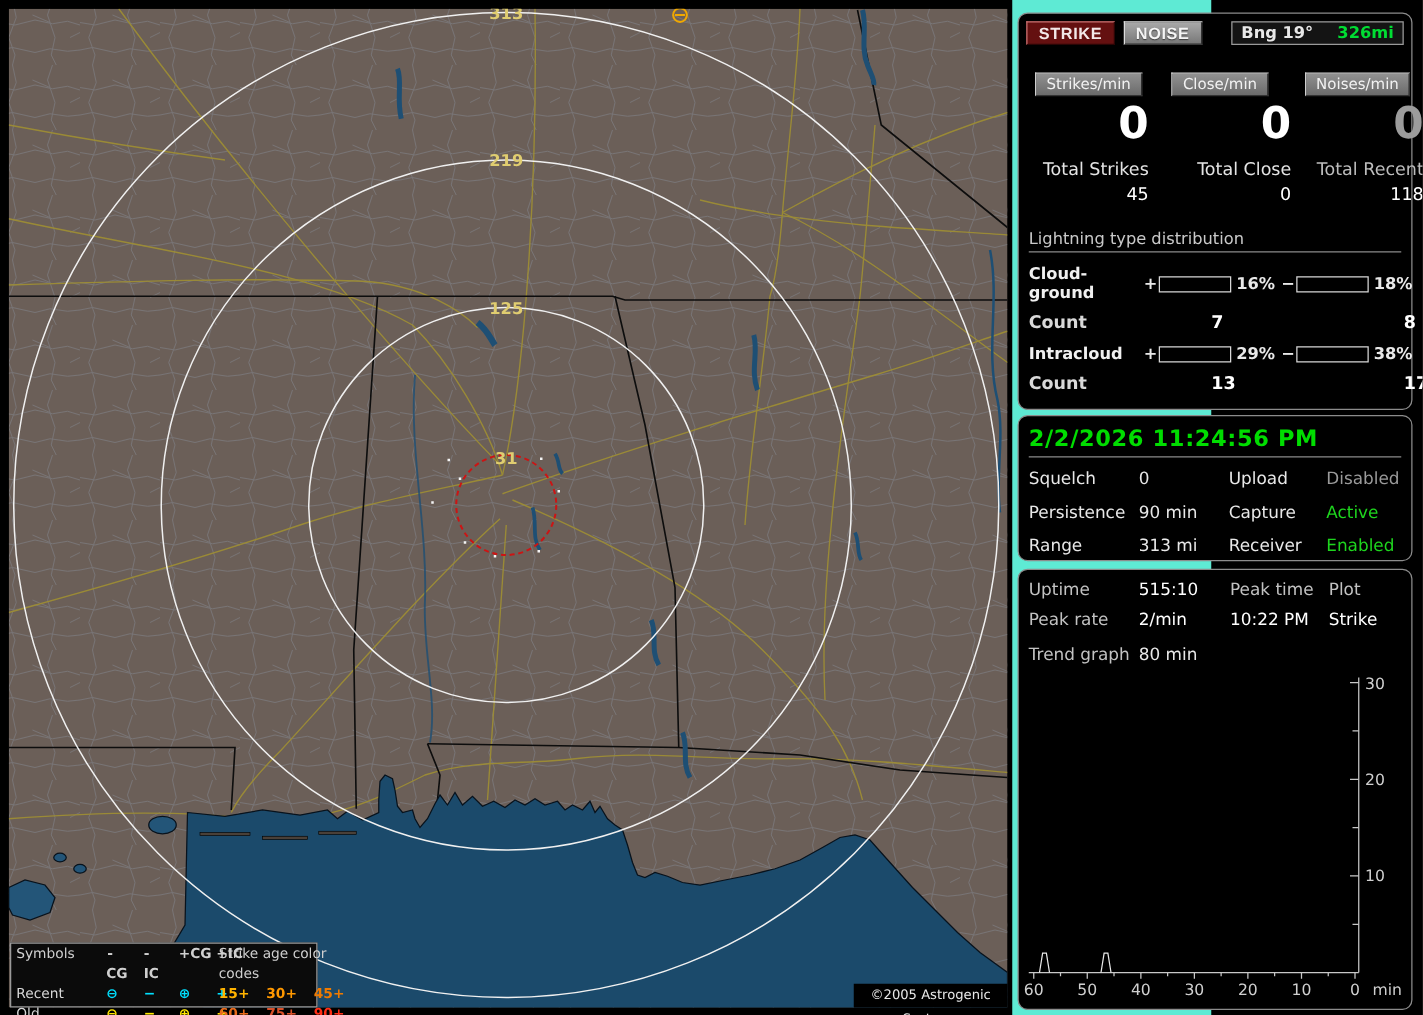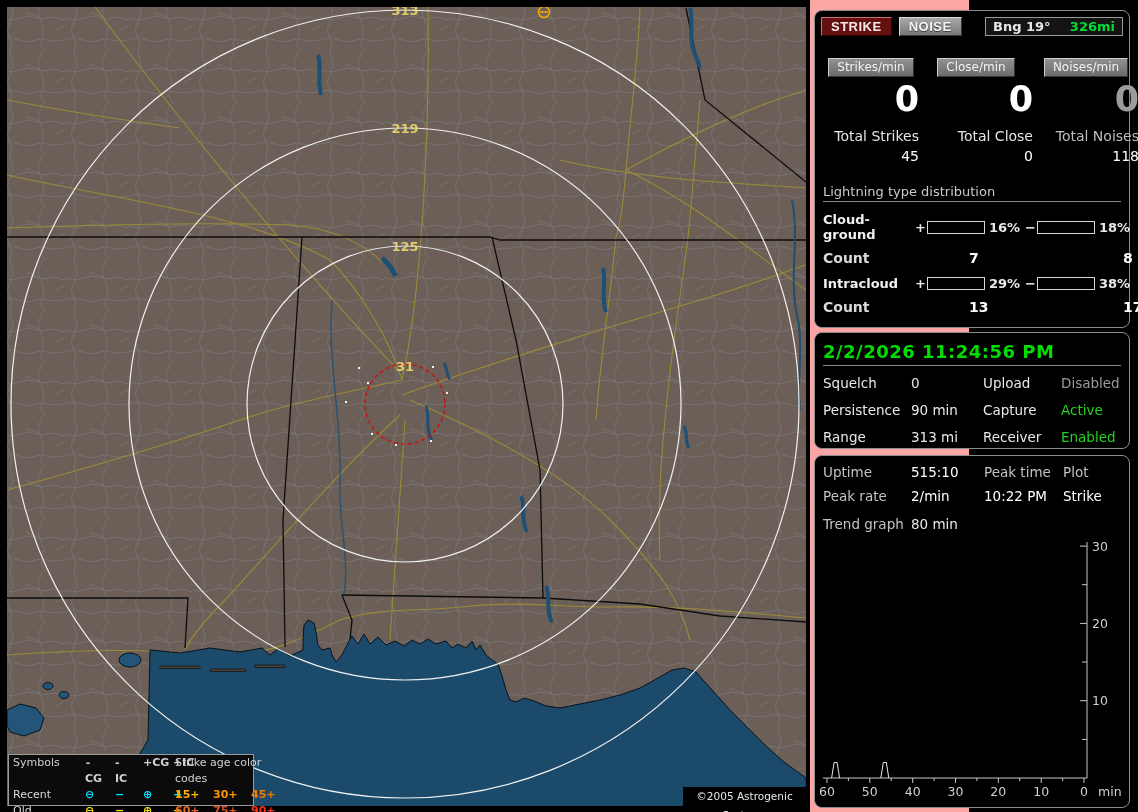--- a/index.html
+++ b/index.html
@@ -1,17 +1,17 @@
 <!DOCTYPE html>
 <html><head>
 <meta charset="utf-8">
 <style>
   html,body{margin:0;padding:0;background:#000;width:1138px;height:812px;overflow:hidden;
     font-family:"DejaVu Sans","Liberation Sans",sans-serif;-webkit-font-smoothing:antialiased;}
-  .app{position:relative;width:969px;height:812px;background:#fca5a5;}
+  .app{position:relative;width:969px;height:812px;background:#5eead4;}
 
   
   .map-wrap{position:absolute;left:0;top:0;width:810px;height:812px;}
   .map-wrap svg{display:block;}
 
   
   .map-legend{position:absolute;left:8px;top:754px;width:246px;height:52px;background:#0b0b0b;
     border:1px solid #9a9a9a;box-sizing:border-box;font-size:11px;color:#d8d8d8;line-height:16px;}
   .map-legend .lrow{display:grid;grid-template-columns:48px 30px 28px 30px 26px 38px 38px 36px;padding:0 4px;}
   .map-legend .lrow.hdr{color:#d0d0d0;}
@@ -258,21 +258,21 @@
         </div>
         <div class="ccol">
           <span class="minibtn">Close/min</span>
           <span class="bigzero">0</span>
           <span class="total-label">Total Close</span>
           <span class="total-value">0</span>
         </div>
         <div class="ccol noises">
           <span class="minibtn">Noises/min</span>
           <span class="bigzero">0</span>
-          <span class="total-label">Total Noises</span>
+          <span class="total-label">Total Recent</span>
           <span class="total-value">118</span>
         </div>
       </div>
 
       <div class="dist-title">Lightning type distribution</div>
 
       <div class="drow">
         <span class="dlabel">Cloud-ground</span>
         <span class="sign">+</span>
         <span class="bar"><span class="fill" style="width:16%;background:#ff1a1a"></span></span>

